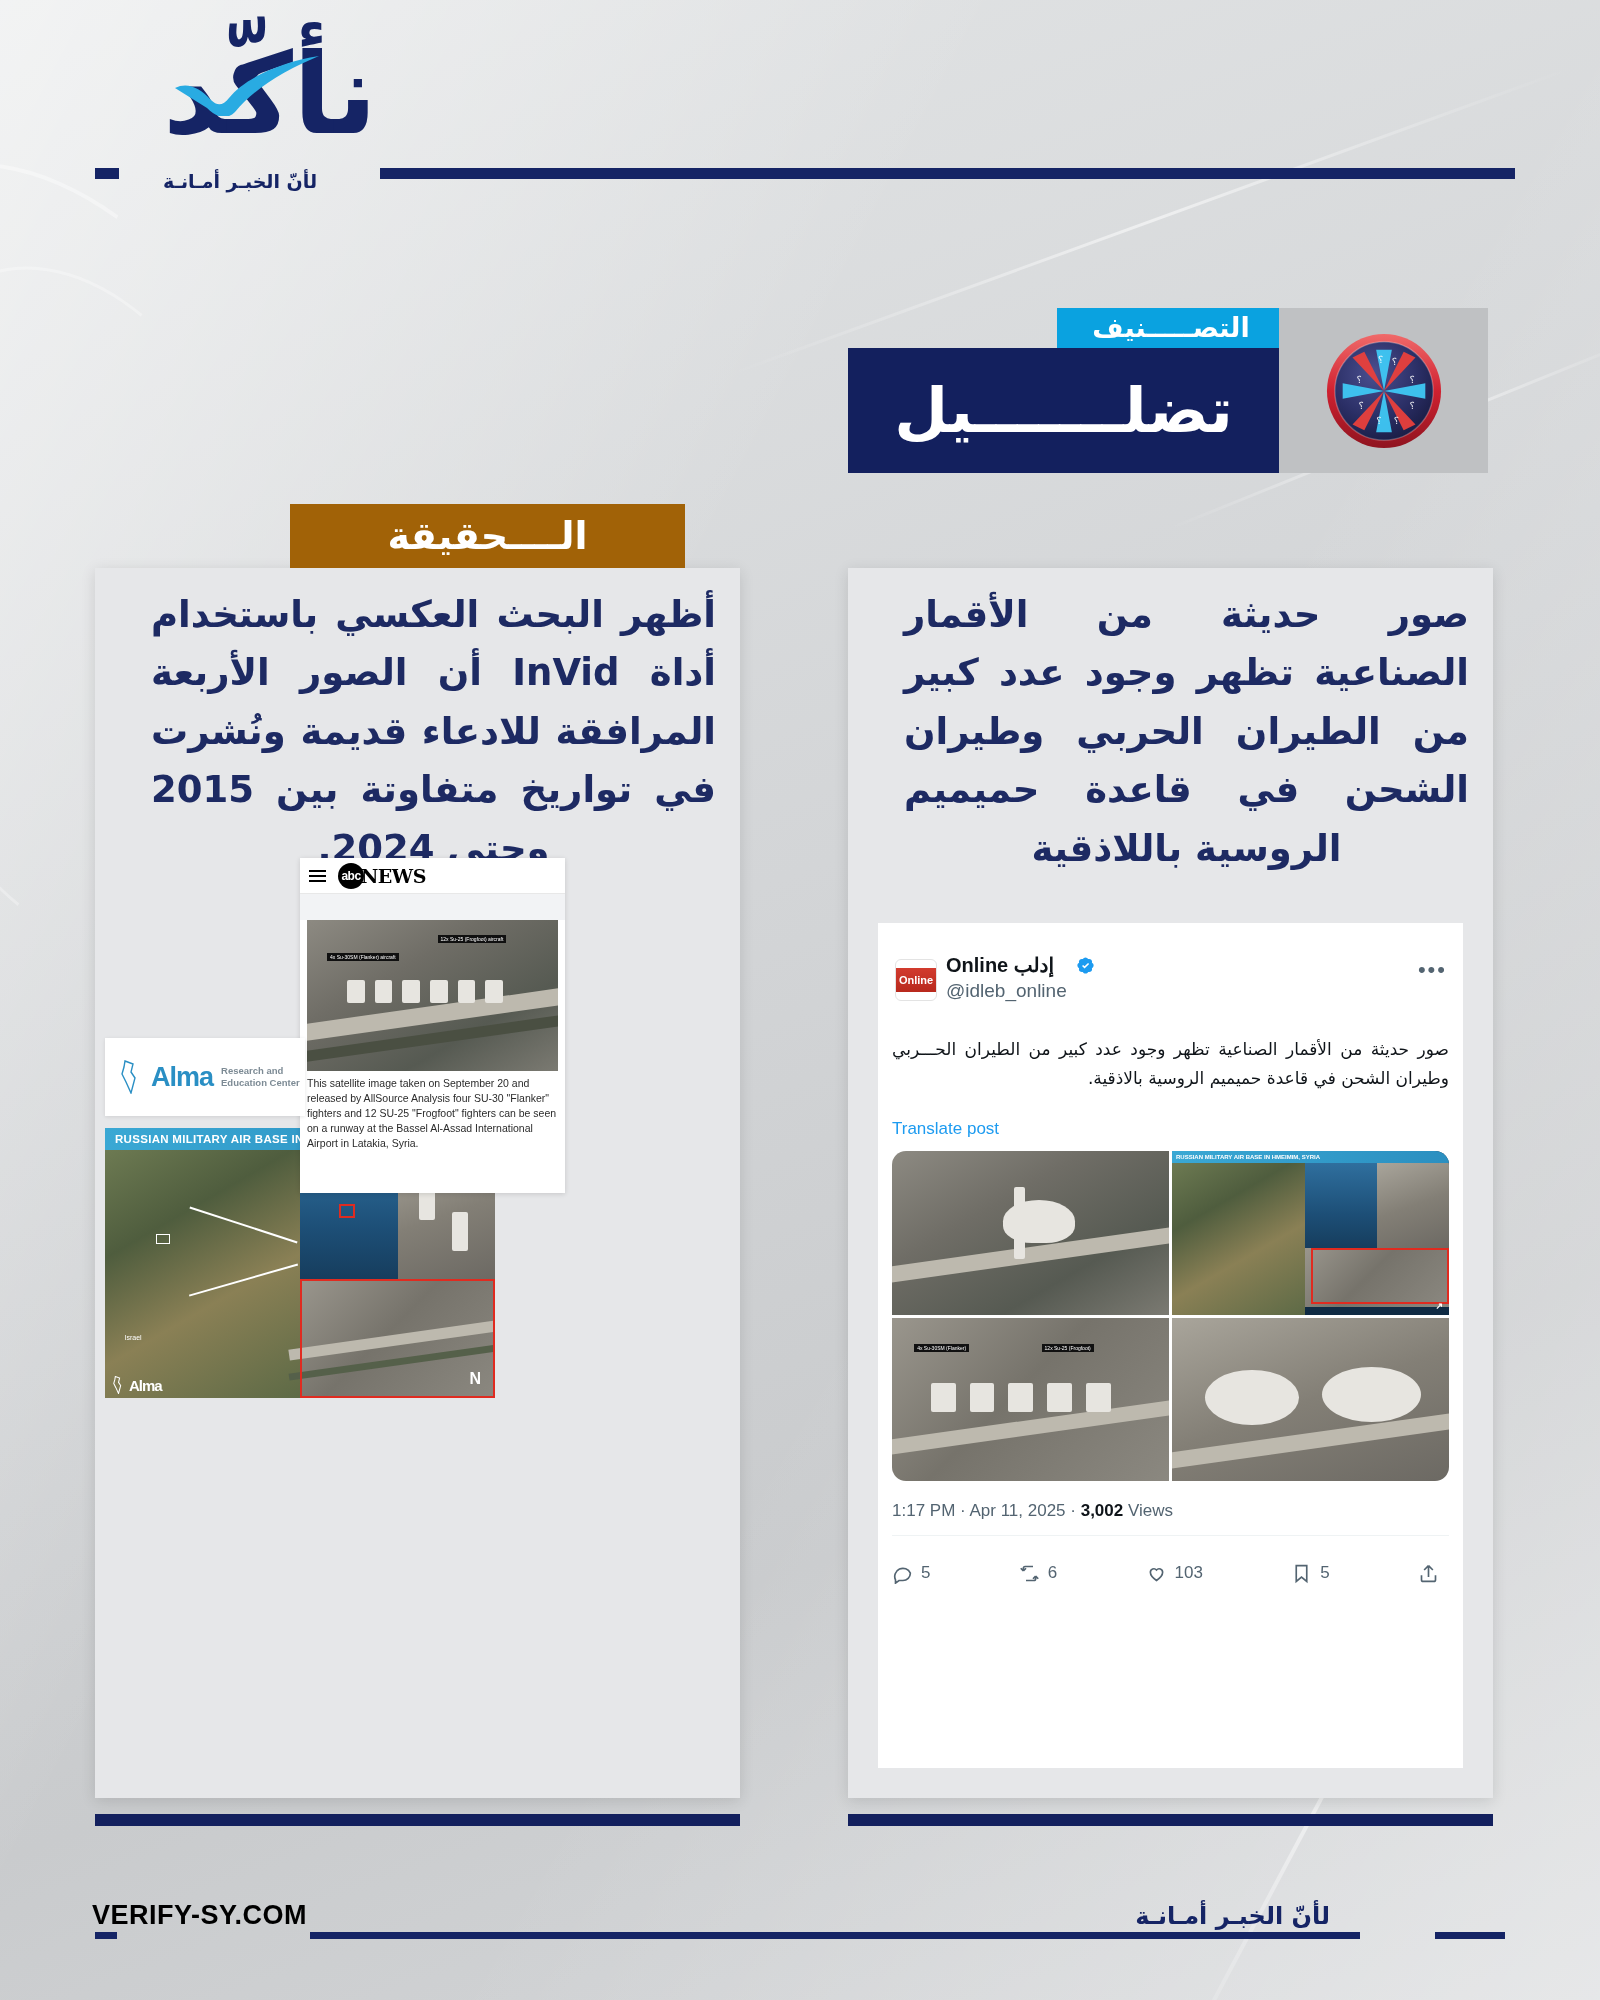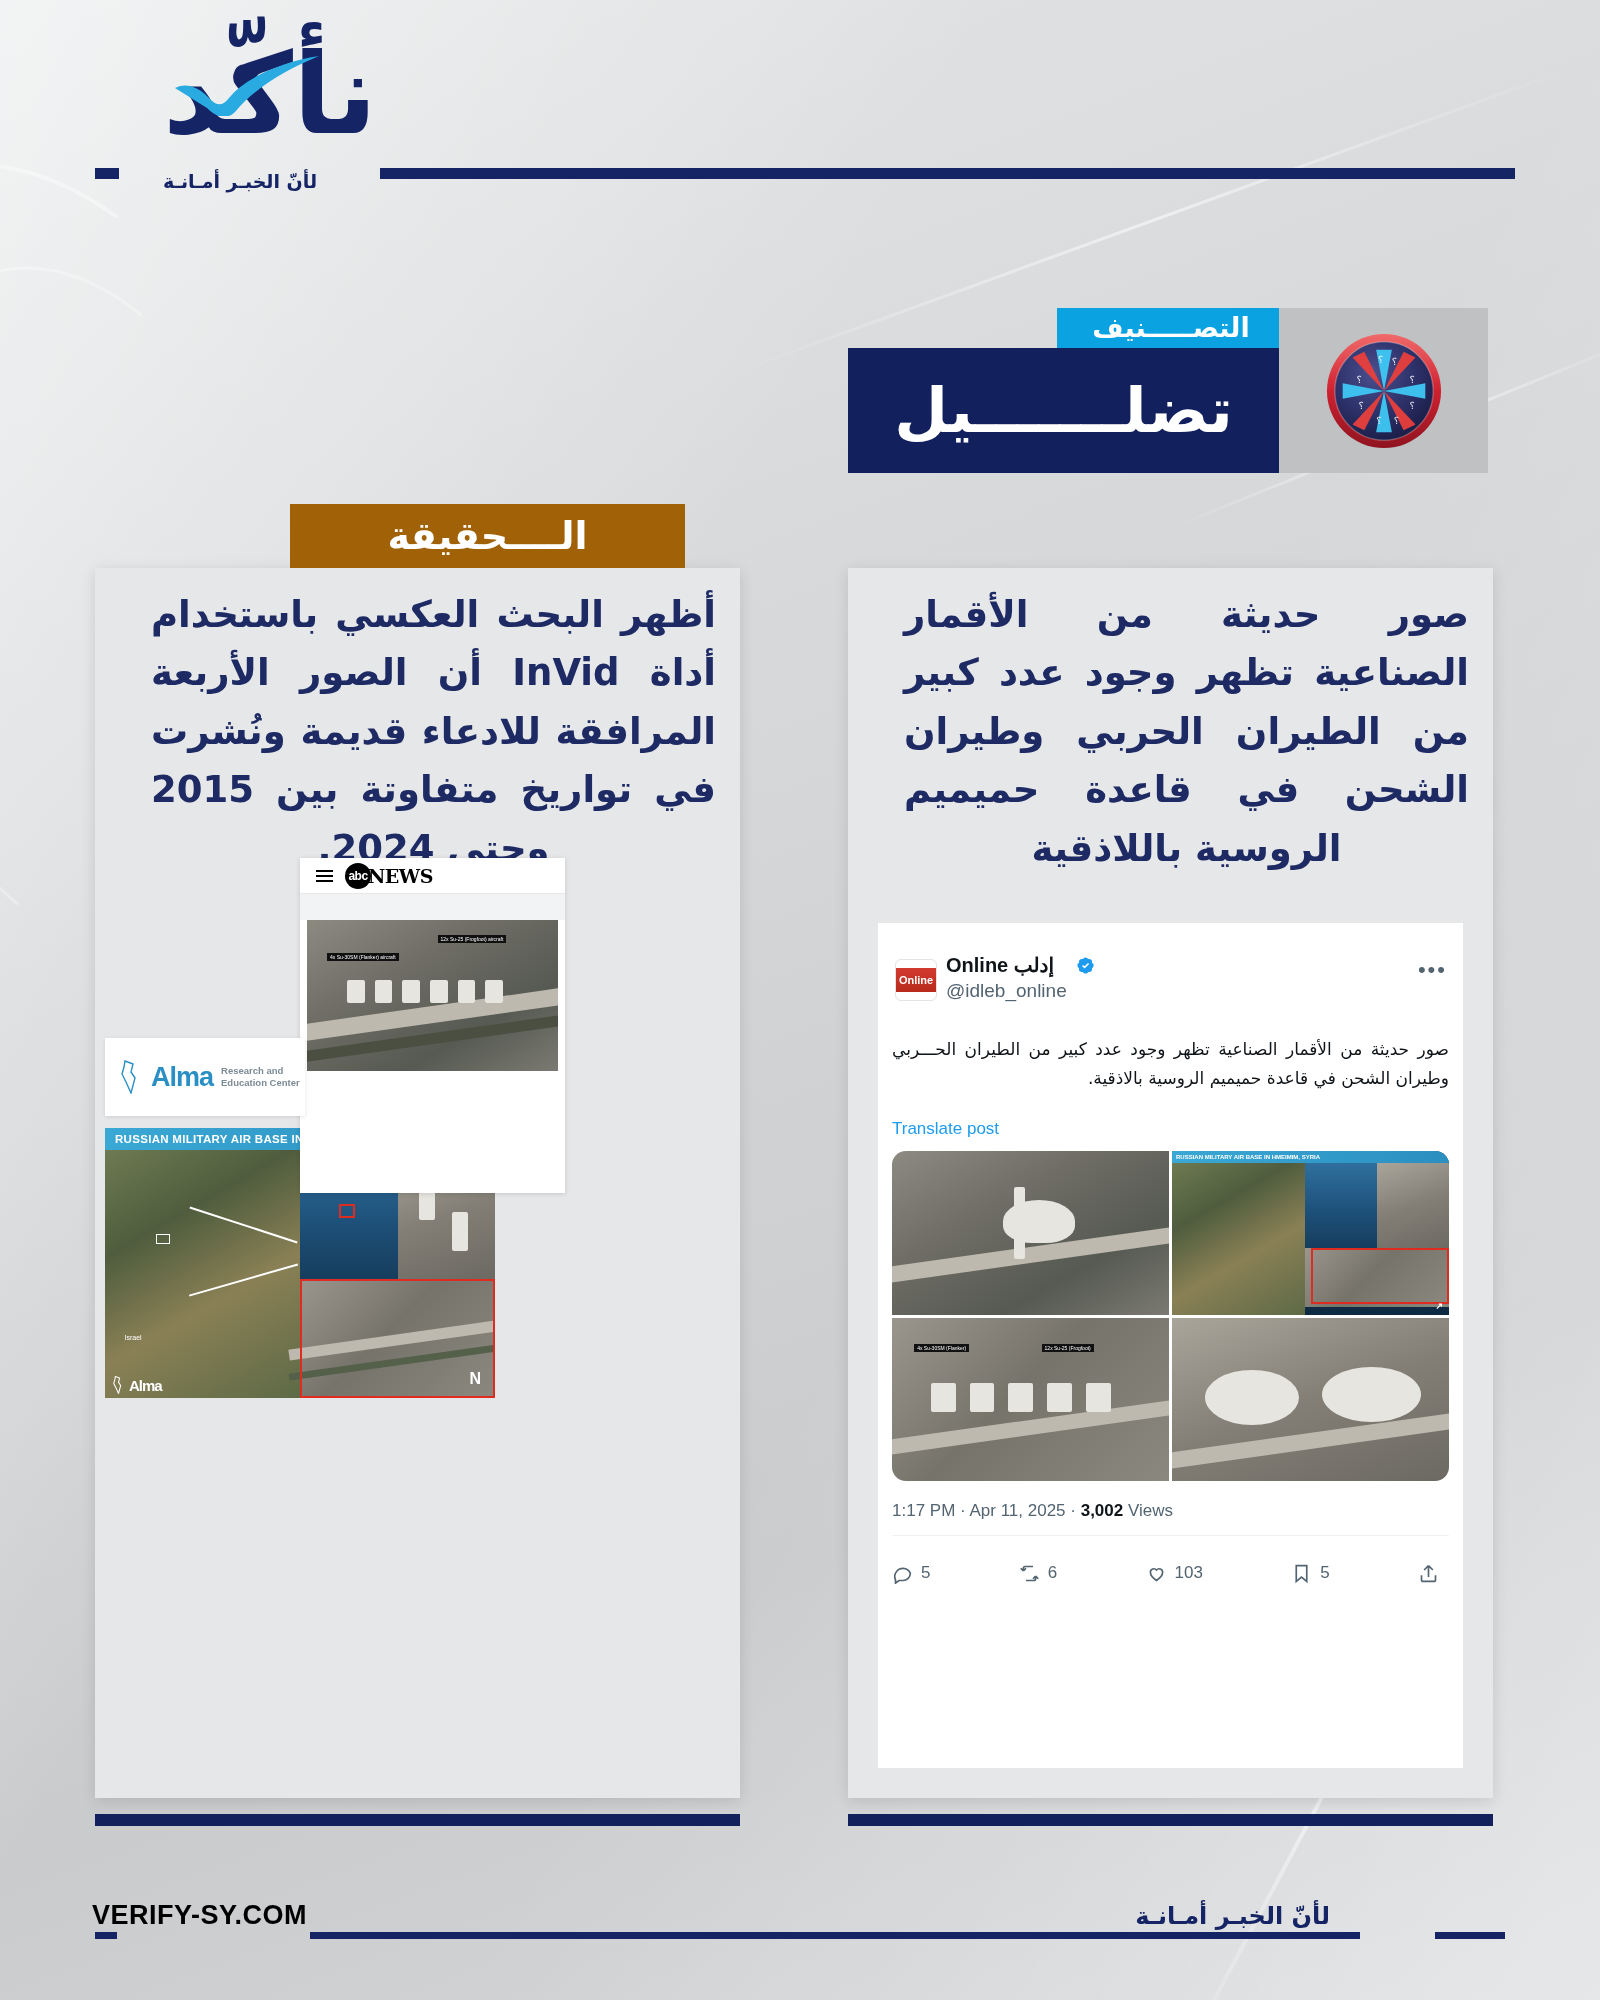--- a/index.html
+++ b/index.html
@@ -298,21 +298,21 @@
     font-family: "Liberation Sans", sans-serif;
     z-index: 3;
     box-shadow: 0 1px 5px rgba(0,0,0,0.14);
   }
   .abc-head {
     position: absolute; left: 0; top: 0;
     width: 265px; height: 36px;
     background: #ffffff;
     border-bottom: 1px solid #e8e8e8;
     display: flex; align-items: center; gap: 12px;
-    padding-left: 16px;
+    padding-left: 9px;
   }
   .abc-burger { width: 17px; }
   .abc-burger span {
     display: block; height: 2px; background: #000; margin: 3px 0;
   }
   .abc-logo { display: flex; align-items: center; }
   .abc-dot {
     width: 26px; height: 26px; border-radius: 50%;
     background: #000; color: #fff;
     font-size: 12px; font-weight: 700;
@@ -642,20 +642,21 @@
       <div class="runway" style="left:-12%;top:74%;width:130%;height:7%;background:#4a4f42;"></div>
       <div class="plane" style="left:16%;top:40%;width:7%;height:15%;"></div>
       <div class="plane" style="left:27%;top:40%;width:7%;height:15%;"></div>
       <div class="plane" style="left:38%;top:40%;width:7%;height:15%;"></div>
       <div class="plane" style="left:49%;top:40%;width:7%;height:15%;"></div>
       <div class="plane" style="left:60%;top:40%;width:7%;height:15%;"></div>
       <div class="plane" style="left:71%;top:40%;width:7%;height:15%;"></div>
       <div style="position:absolute;left:8%;top:22%;background:#101010;color:#fff;font-size:5px;padding:1px 3px;font-family:'Liberation Sans',sans-serif;">4x Su-30SM (Flanker) aircraft</div>
       <div style="position:absolute;left:52%;top:10%;background:#101010;color:#fff;font-size:5px;padding:1px 3px;font-family:'Liberation Sans',sans-serif;">12x Su-25 (Frogfoot) aircraft</div>
     </div>
+    <div class="abc-caption">This satellite image taken on September 20 and released by AllSource Analysis four SU-30 "Flanker" fighters and 12 SU-25 "Frogfoot" fighters can be seen on a runway at the Bassel Al-Assad International Airport in Latakia, Syria.</div>
   </div>
 
   <div class="shot alma-card">
     <svg class="alma-map" viewBox="0 0 26 34">
       <path d="M8 1 L16 4 L14 12 L18 18 L14 33 L9 22 L5 14 L7 7 Z" fill="none" stroke="#2a8fc4" stroke-width="1.4"></path>
     </svg>
     <div class="alma-name">Alma</div>
     <div class="alma-sub">
       <div>Research and</div>
       <div>Education Center</div>

